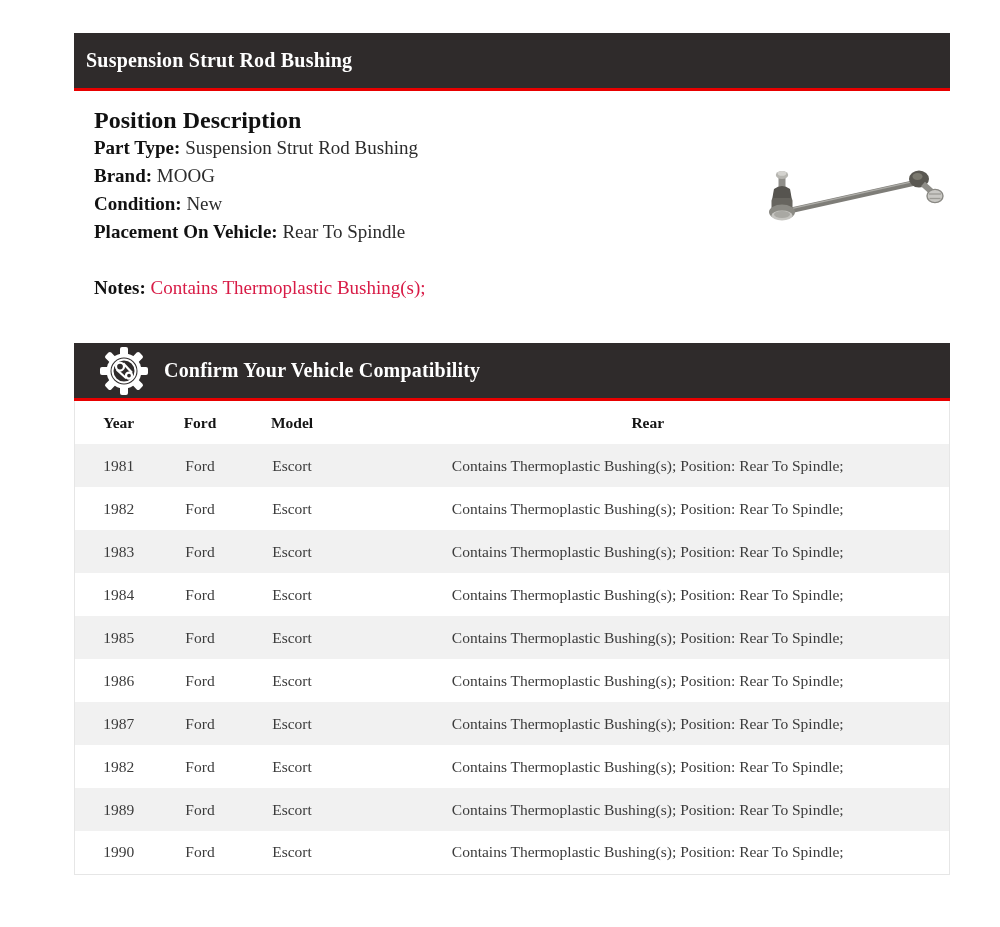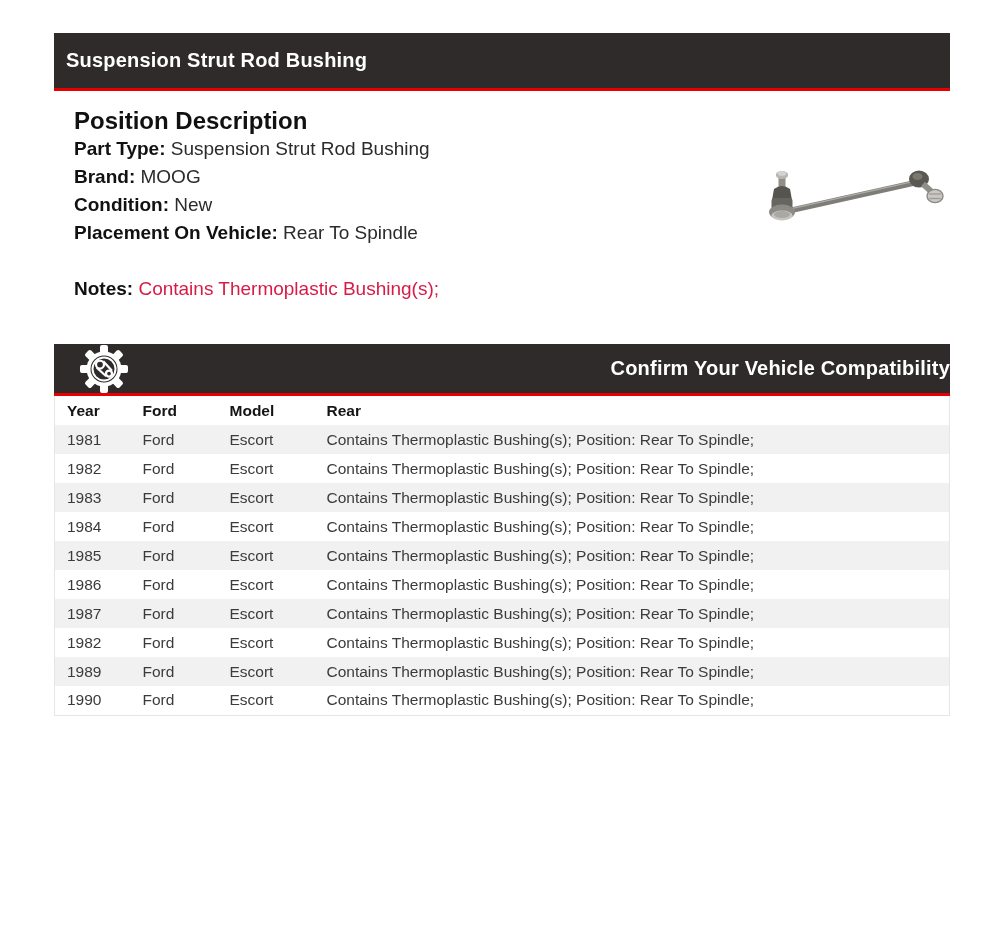--- a/index.html
+++ b/index.html
@@ -6,21 +6,22 @@
   html, body { background: #ffffff; }
   body {
     width: 1000px; height: 927px;
     font-family: "Liberation Sans", sans-serif;
     color: #1c1c1c;
     position: relative;
     overflow: hidden;
   }
   .page {
     position: relative;
-    padding: 33px 50px 0 54px;
+    padding: 33px 50px 0 74px;
+    font-family: Liberation Serif, serif;
   }
   
   .section-bar {
     background: #2f2b2b;
     border-bottom: 3px solid #e80000;
     color: #ffffff;
     display: flex;
     align-items: center;
   }
   .section-bar.title-bar {
@@ -57,40 +58,39 @@
   .product-photo {
     position: absolute;
     top: 160px;
     right: 53px;
     width: 192px;
     height: 74px;
   }
   
   .compat-section { margin-top: 44px; }
   .compat-bar {
-    height: 52px;
+    height: 58px;
     padding-left: 24px;
-    justify-content: space-between;
   }
   .compat-bar .gear-wrap {
     width: 52px; height: 52px;
     display: flex; align-items: center; justify-content: center;
   }
   .compat-bar .bar-title { margin-left: 14px; }
   
   .compat-table {
     width: 100%;
     border-collapse: collapse;
     border: 1px solid #e6e6e6;
     border-top: none;
     table-layout: fixed;
   }
   .compat-table th, .compat-table td {
-    text-align: left;
-    height: 29px;
+    text-align: center;
+    height: 43px;
     vertical-align: middle;
     padding-left: 12px;
     font-size: 15.5px;
     white-space: nowrap;
     overflow: hidden;
   }
   .compat-table th { font-weight: 700; color: #141414; }
   .compat-table td { color: #3b3b3b; }
   .compat-table col.c-year  { width: 76px; }
   .compat-table col.c-make  { width: 87px; }

